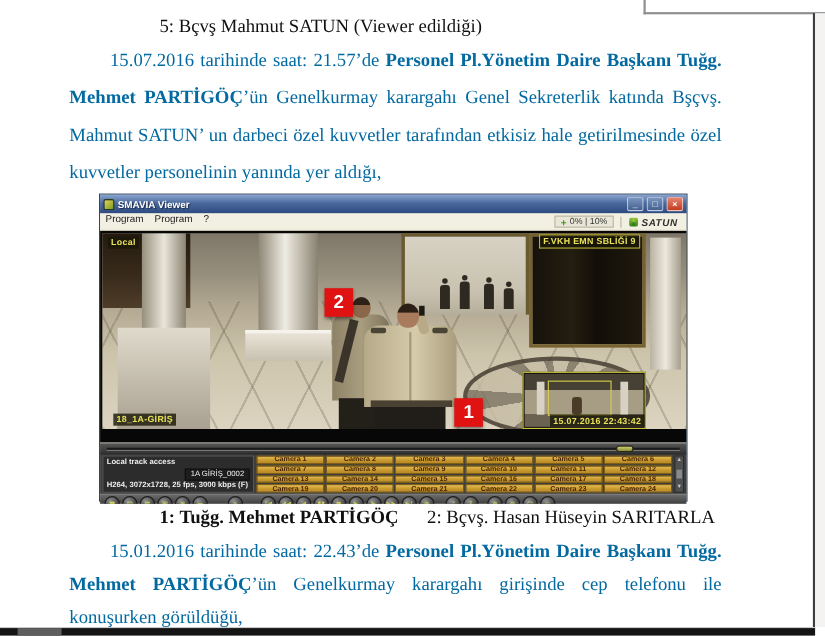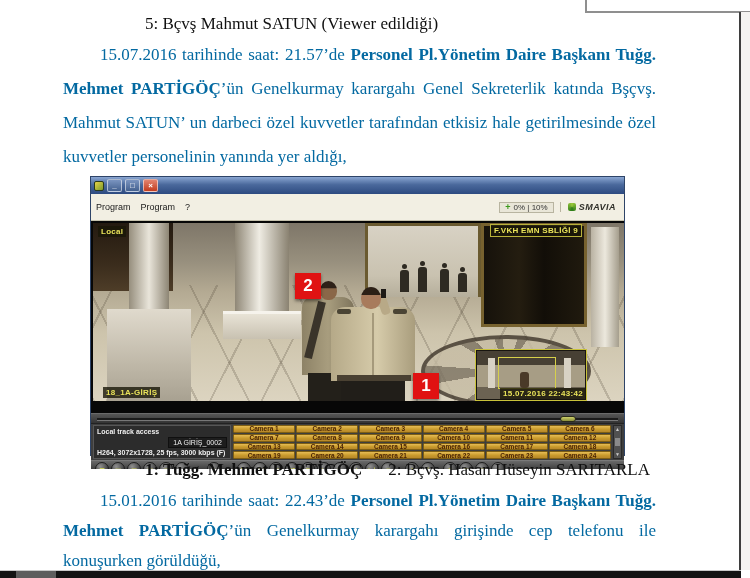--- a/index.html
+++ b/index.html
@@ -33,21 +33,21 @@
   .titlebar { height:17px; flex:none; display:flex; align-items:center; gap:3px; padding:0 3px;
               background:linear-gradient(180deg,#8aa6d2 0%,#4a699c 45%,#2d4a80 100%); }
   .title-icon { width:10px; height:10px; flex:none; border-radius:2px; border:1px solid #2a3a1a;
                 background:linear-gradient(135deg,#e8d44a,#7a9a2a); }
   .title-text { flex:1; color:#fff; font-size:9px; font-weight:bold; text-shadow:1px 1px 1px #1a2a4a; white-space:nowrap; }
   .winbtn { width:15px; height:13px; flex:none; border-radius:2px; border:1px solid rgba(255,255,255,.55);
             color:#fff; font-size:8px; font-weight:bold; line-height:11px; text-align:center; }
   .winbtn.minmax { background:linear-gradient(180deg,#7a94c0,#44618f); }
   .winbtn.close  { background:linear-gradient(180deg,#e2836f,#c33d1f); }
 
-  .menubar { height:27px; flex:none; display:flex; align-items:center; gap:10px; padding:0 5px;
+  .menubar { height:16px; flex:none; display:flex; gap:10px; padding:0 5px;
              background:#f2efe3; border-bottom:1px solid #c6c2ae; font-size:9px; color:#1a1a1a; }
   .menu-right { margin-left:auto; display:flex; align-items:center; gap:6px; }
   .cpu-box { display:flex; align-items:center; gap:3px; height:11px; padding:0 5px;
              border:1px solid #b8b4a0; background:#e9e6d8; font-size:8px; color:#333; }
   .plus-icon { color:#3a9a1a; font-weight:bold; font-size:9px; }
   .brand-box { display:flex; align-items:center; gap:3px; border-left:1px solid #b8b4a0; padding-left:7px; padding-right:3px; }
   .brand-mark { width:8px; height:8px; border-radius:2px; background:conic-gradient(#9ac83a,#2a7a1a,#9ac83a); }
   .brand-text { font-size:9px; font-weight:bold; font-style:italic; color:#30302a; letter-spacing:.5px; }
 
   
@@ -164,37 +164,38 @@
 <div class="bottom-bar"></div>
 <div class="bottom-bar-gray"></div>
 
 <div class="doc-heading">5: Bçvş Mahmut SATUN (Viewer edildiği)</div>
 
 <p class="para para1"><span>15.07.2016 tarihinde saat: 21.57’de </span><span class="b">Personel Pl.Yönetim Daire Başkanı Tuğg. Mehmet PARTİGÖÇ</span><span>’ün Genelkurmay karargahı Genel Sekreterlik katında Bşçvş. Mahmut SATUN’ un darbeci özel kuvvetler tarafından etkisiz hale getirilmesinde özel kuvvetler personelinin yanında yer aldığı,</span></p>
 
 <div class="viewer">
   <div class="titlebar">
     <span class="title-icon"></span>
+    <span class="title-text">SMAVIA Viewer</span>
     <span class="winbtn minmax">_</span>
     <span class="winbtn minmax">□</span>
     <span class="winbtn close">×</span>
   </div>
 
   <div class="menubar">
     <span>Program</span>
     <span>Program</span>
     <span>?</span>
     <span class="menu-right">
       <span class="cpu-box">
           <span class="plus-icon">+</span>
           <span>0% | 10%</span>
         </span>
       <span class="brand-box">
         <span class="brand-mark"></span>
-        <span class="brand-text">SMAVIA</span>
+        <span class="brand-text">SATUN</span>
       </span>
     </span>
   </div>
 
   <div class="video">
     <div class="scene">
       <div class="floor-lines"></div>
       <div class="wood-left"></div>
       <div class="door-lit">
         <div class="fig" style="left:32px;height:22px"></div>

